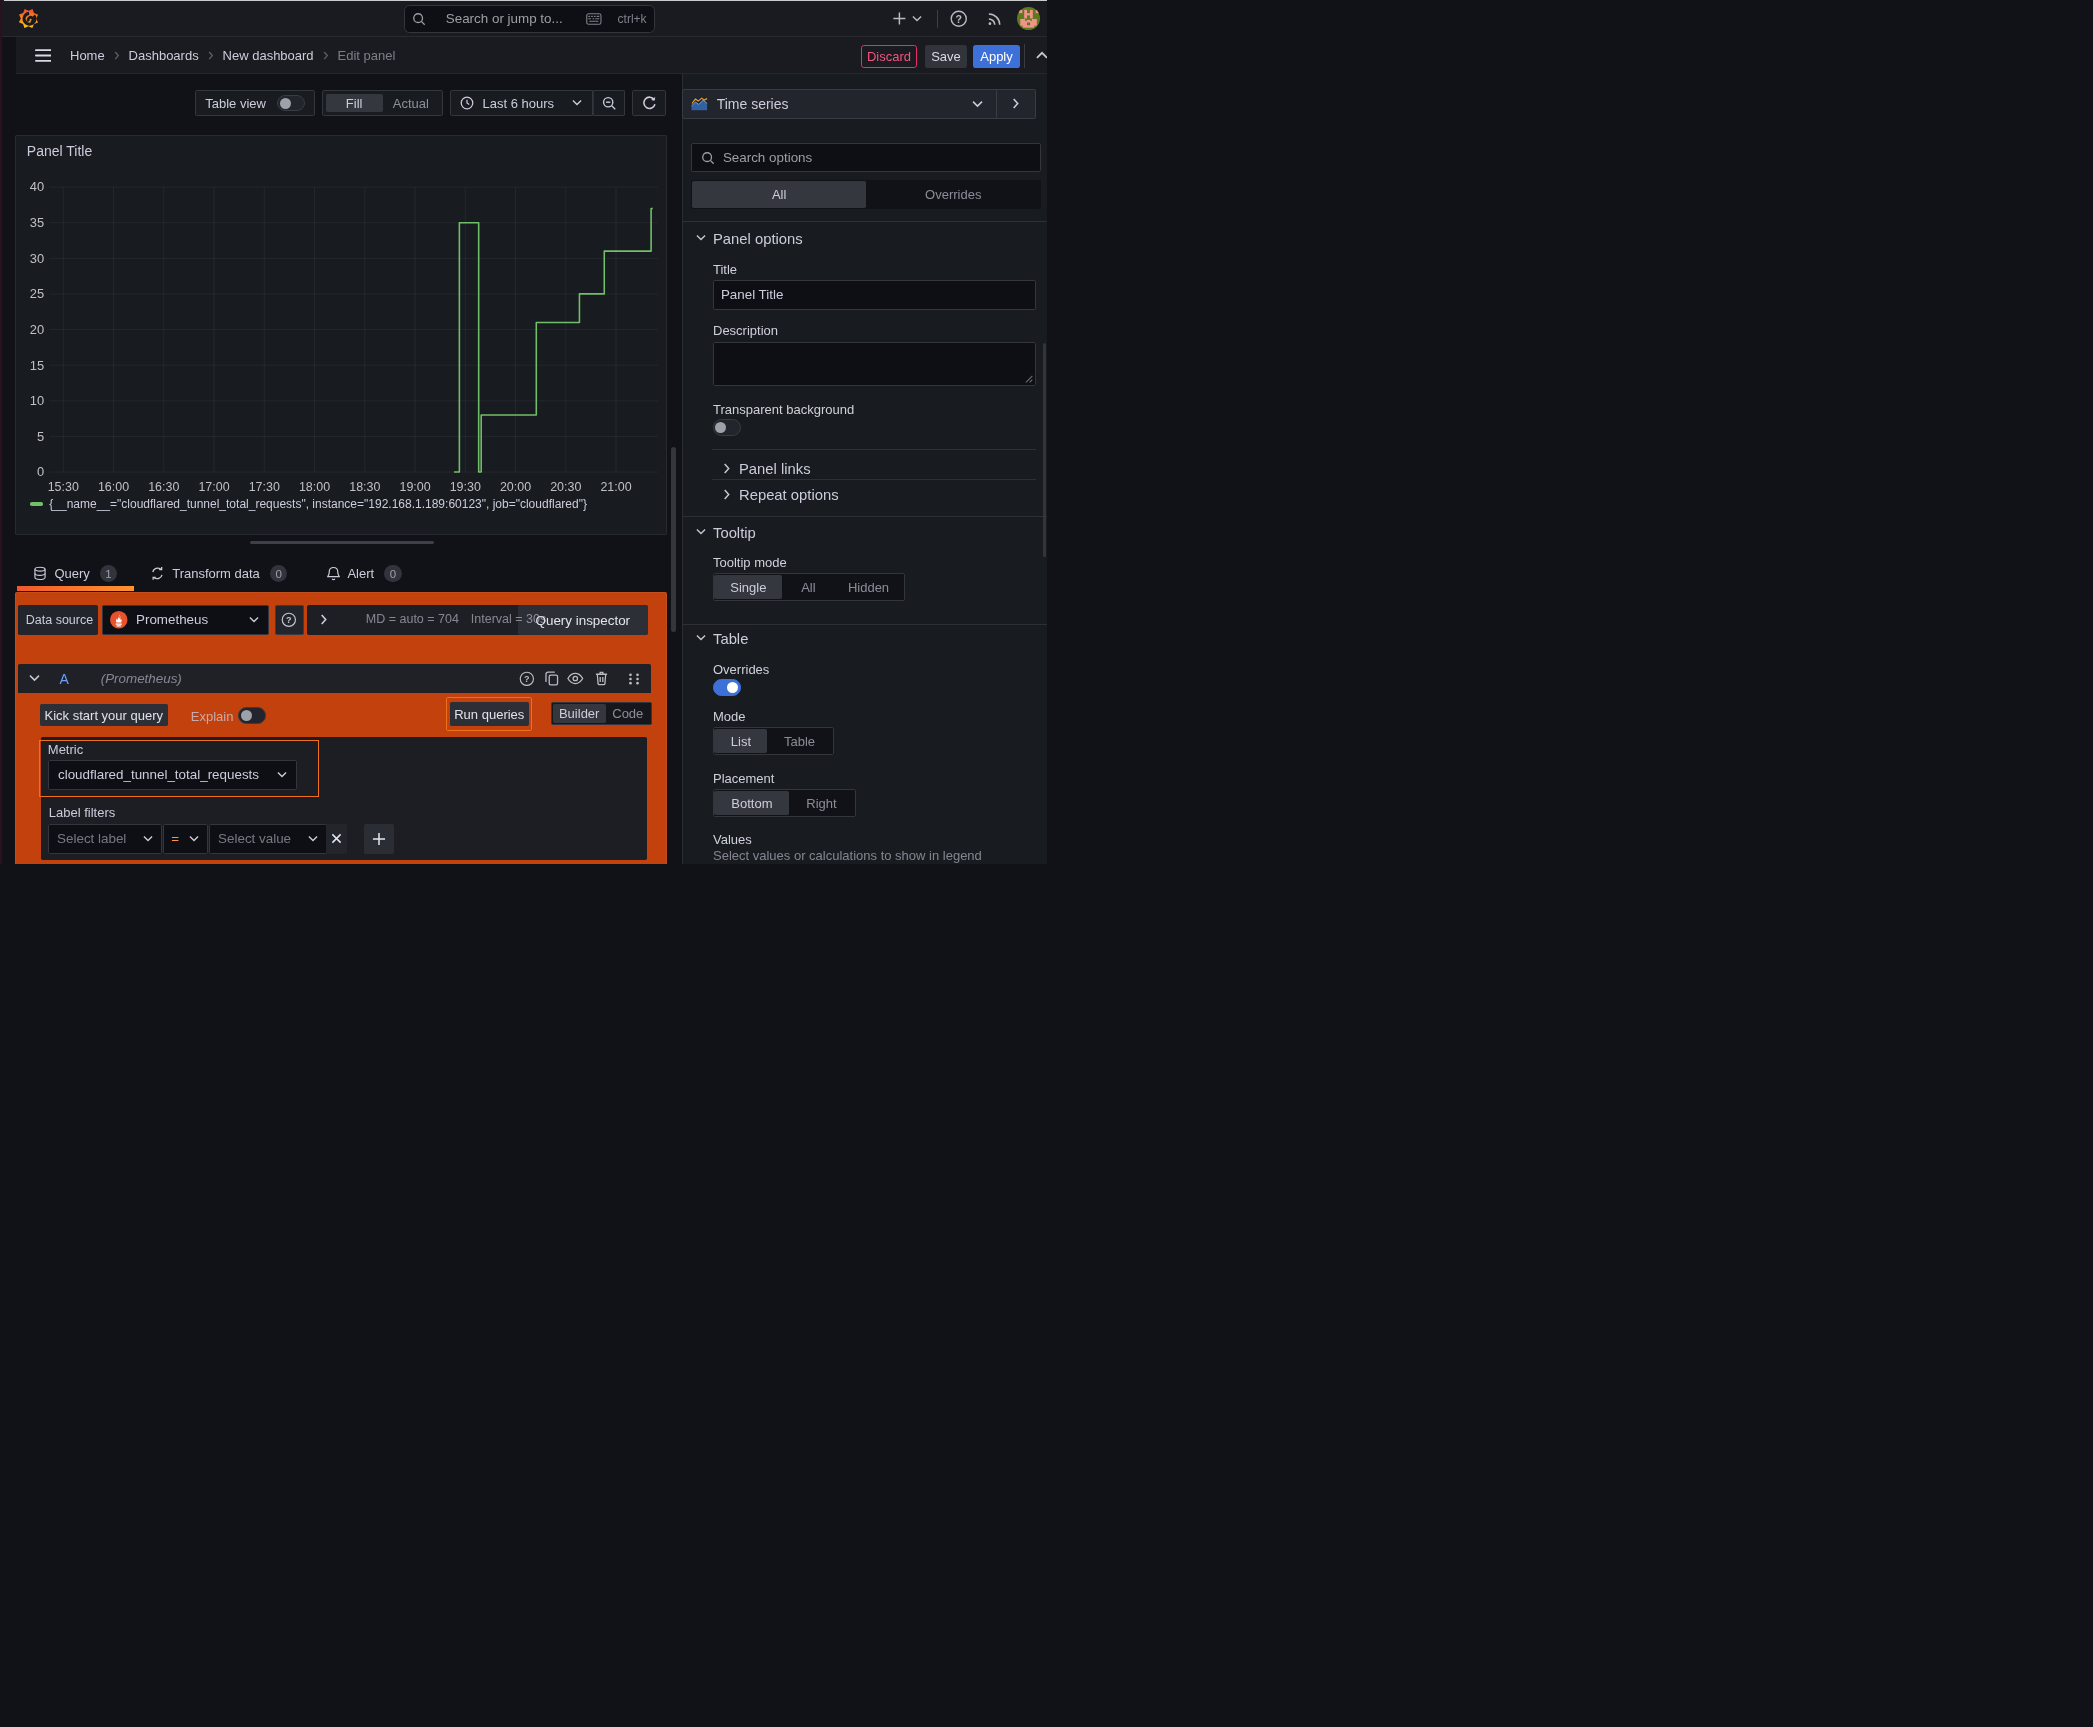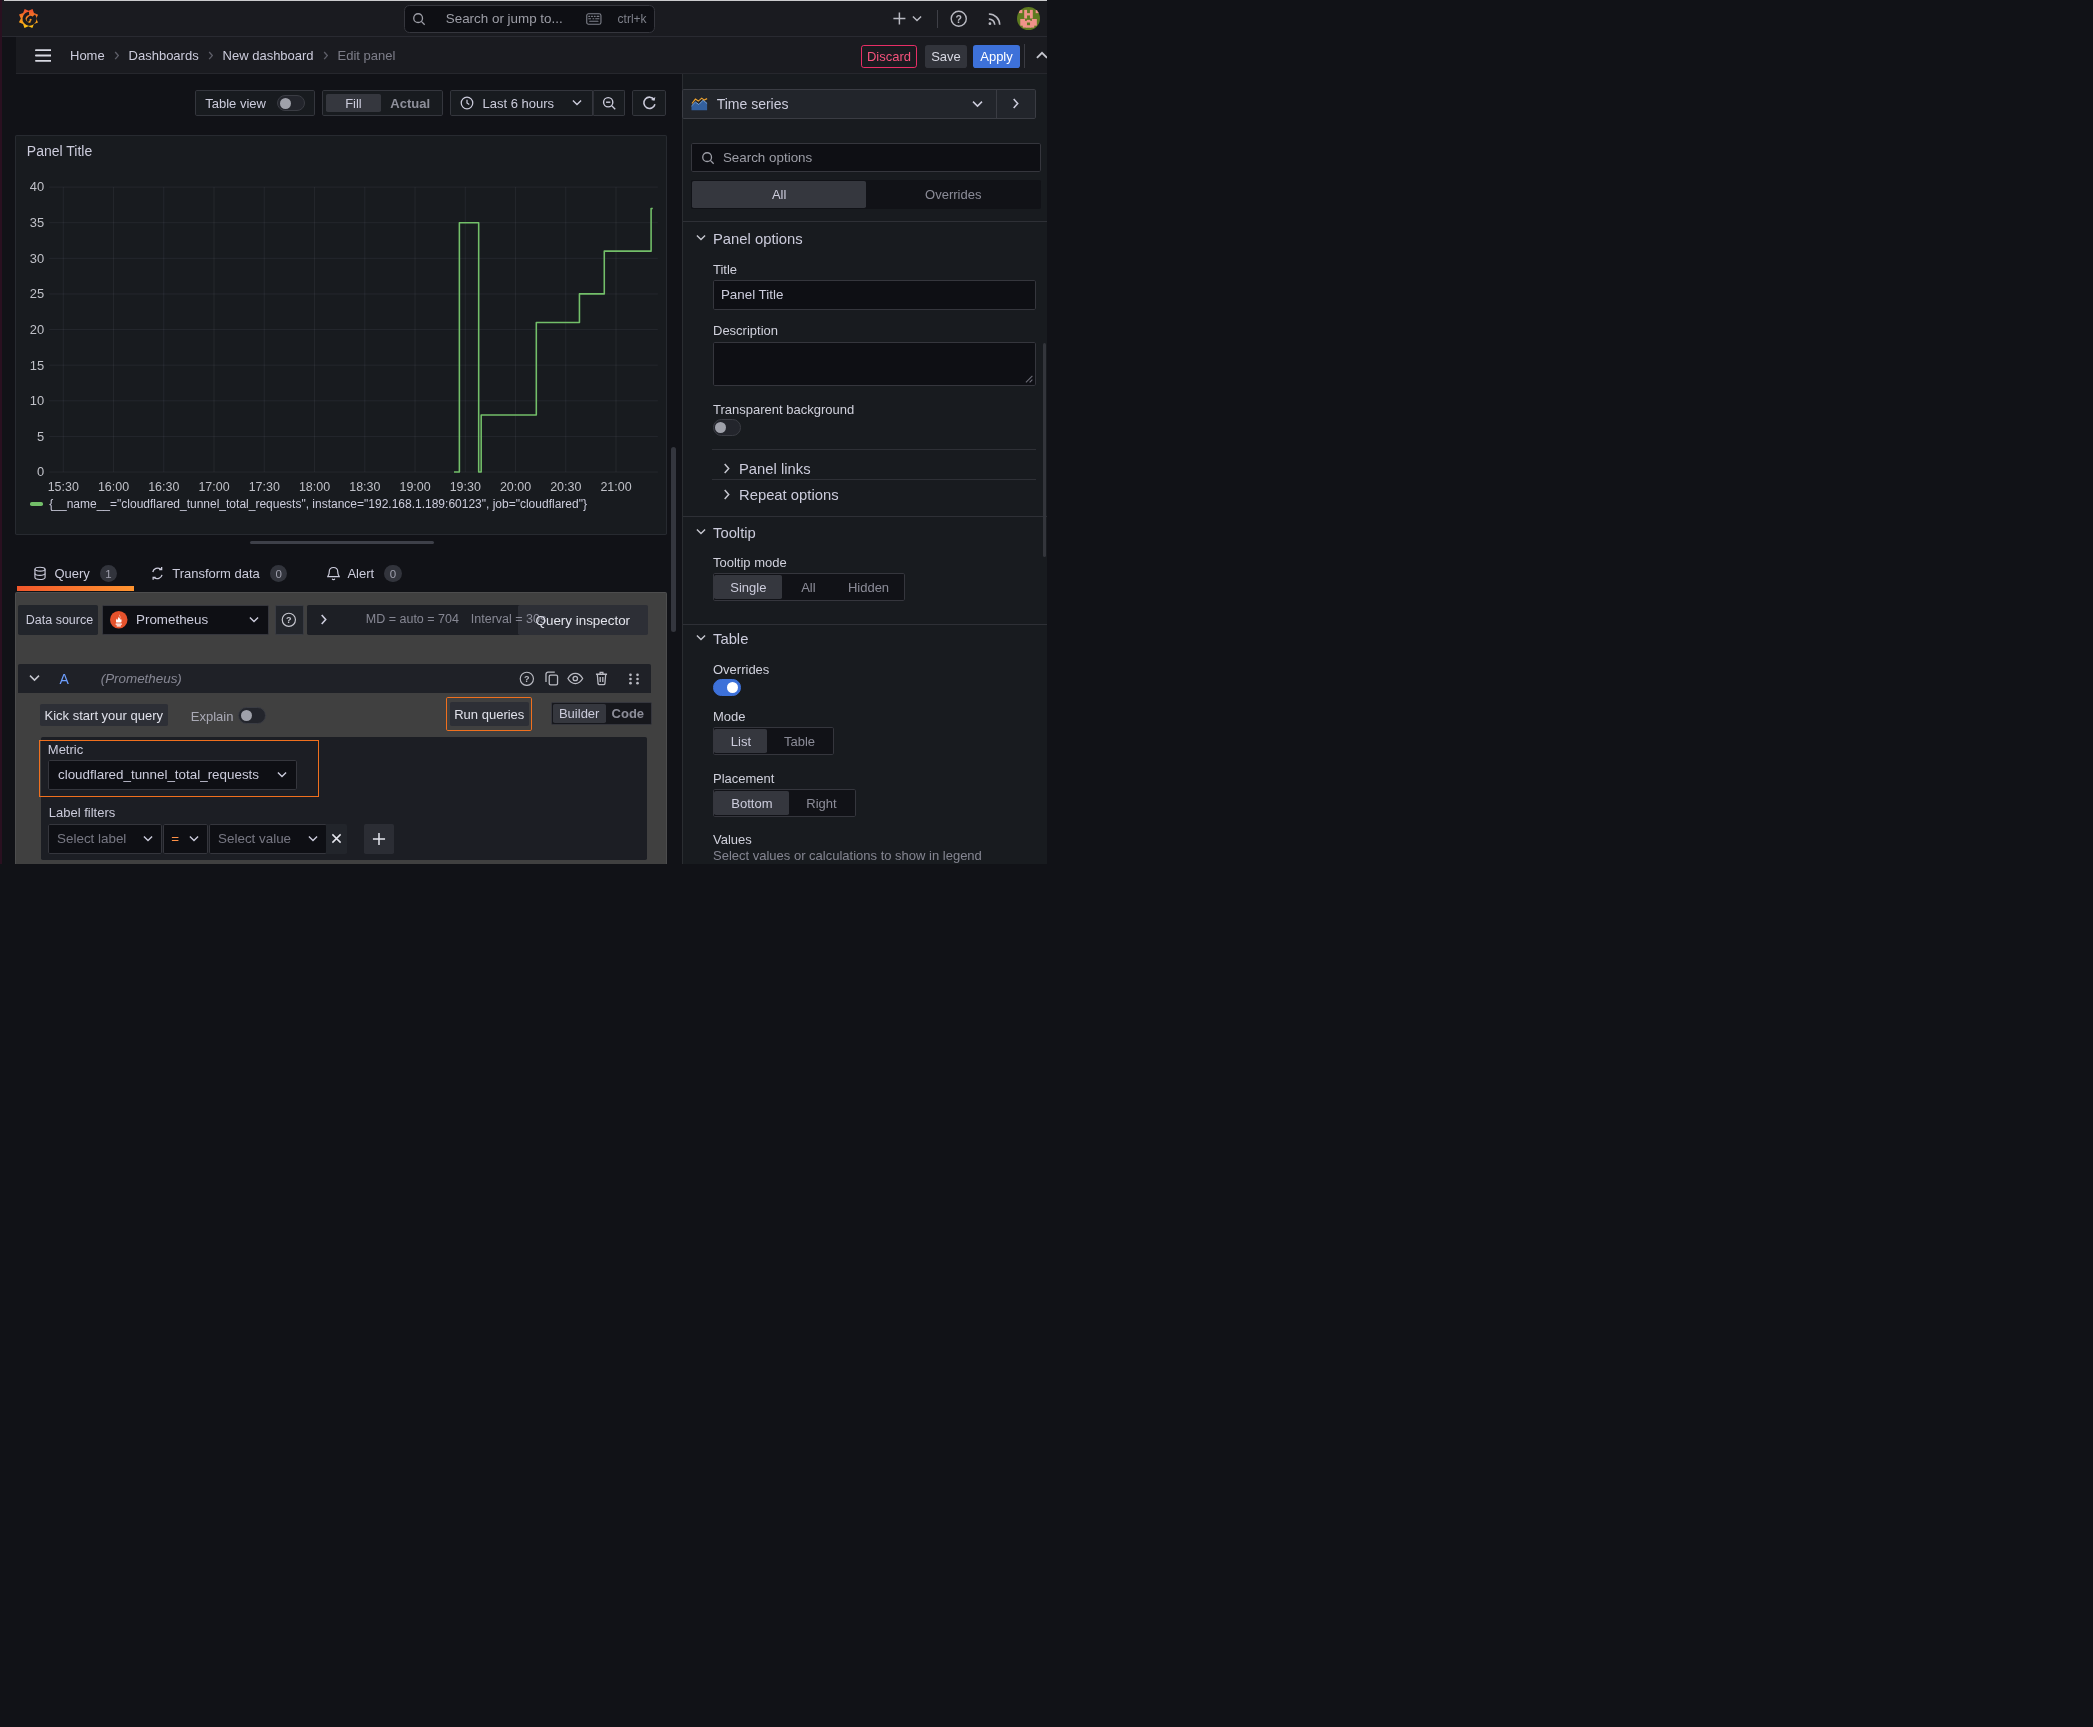--- a/index.html
+++ b/index.html
@@ -21,36 +21,36 @@
 .btn-apply { left:957px; top:8.3px; width:47px; background:#3d71d9; color:#ffffff; }
 .vsep { position:absolute; width:0.9px; background:#3a3b42; }
 
 .tbox { position:absolute; top:90px; height:26px; background:#181b1f; border:0.9px solid #34363d; border-radius:1.8px; display:flex; align-items:center; }
 .toggle { width:28px; height:16.6px; border-radius:8.3px; background:#23252c; border:0.9px solid #3a3c43; position:relative; }
 .toggle .knob { position:absolute; left:1.8px; top:1.8px; width:11px; height:11px; border-radius:50%; background:#9fa1aa; }
 .toggle.on { background:#3d71d9; border-color:#3d71d9; }
 .toggle.on .knob { left:auto; right:1.8px; background:#fff; }
 .toggle.abs { position:absolute; }
 .seg { display:flex; align-items:stretch; }
-.seg > div { display:flex; align-items:center; justify-content:center; font-size:13px; color:rgba(204,204,220,0.65); padding:0 9.2px;font-weight:bold; }
+.seg > div { display:flex; align-items:center; justify-content:center; font-size:13px; color:rgba(204,204,220,0.65); padding:0 9.2px; }
 .seg > div.sel { background:#35373e; color:#ccccdc; border-radius:1.8px; font-weight:500; }
 
 .panel { position:absolute; left:14.8px; top:135px; width:652px; height:400px; background:#181b1f; border:0.9px solid rgba(204,204,220,0.09); border-radius:1.8px; }
 .ptitle { position:absolute; left:11px; top:7.4px; font-size:14px; font-weight:500; color:#ccccdc; }
 .legend { position:absolute; left:14px; top:361px; display:flex; align-items:center; font-size:12px; color:#ccccdc; }
 .legend .dash { width:13px; height:3.7px; border-radius:1.8px; background:#73bf69; margin-right:6.5px; }
 .scrollv { position:absolute; left:671px; top:447px; width:4.6px; height:185px; background:#34363e; border-radius:2.8px; }
 .draghandle { position:absolute; left:250px; top:541px; width:184px; height:2.8px; background:#3e4049; border-radius:1.8px; }
 
 .tabs { position:absolute; left:0; top:557px; width:666px; height:33px; }
 .tab { position:absolute; display:flex; align-items:center; font-size:13px; color:#ccccdc; }
 .badge { background:#32343c; color:rgba(204,204,220,0.7); border-radius:9.2px; font-size:11.5px; height:17.5px; min-width:17.5px; padding:0 5.5px; display:flex; align-items:center; justify-content:center; }
 .underline { position:absolute; left:17px; top:29px; width:117px; height:4.8px; z-index:5; background:linear-gradient(90deg,#f2572b,#ff9430); }
 
-.qc { position:absolute; left:14.8px; top:592px; width:652px; height:272px; background:#404040; border:0.9px solid rgba(204,204,220,0.09); border-radius:1.8px 1.8px 0 0; border-bottom:none; }
+.qc { position:absolute; left:14.8px; top:592px; width:652px; height:272px; background:#c2410c; border:0.9px solid rgba(204,204,220,0.09); border-radius:1.8px 1.8px 0 0; border-bottom:none; }
 .ilabel { background:#22252b; color:#ccccdc; font-size:13px; display:flex; align-items:center; border-radius:1.8px; padding:0 11px; }
 .select { background:#0e0f14; border:0.9px solid #35363d; border-radius:1.8px; display:flex; align-items:center; }
 .qbtn { background:#26282f; border:0.9px solid #3a3c43; border-radius:1.8px; color:#d5d6e0; font-size:13px; display:flex; align-items:center; justify-content:center; }
 .card-h { position:absolute; left:2.2px; top:71px; width:633px; height:29px; background:#1f2127; border-radius:1.8px 1.8px 0 0; display:flex; align-items:center; }
 .hl { position:absolute; border:1.8px solid #f0701e; }
 
 .sidebar { position:absolute; left:682px; top:74px; width:365px; height:790px; background:#181b1f; border-left:0.9px solid rgba(204,204,220,0.1); }
 .slabel { font-size:13px; color:#d0d1dc; }
 .sdim { font-size:13px; color:rgba(204,204,220,0.6); }
 .shead { font-size:14.8px; font-weight:500; color:#ccccdc; }

